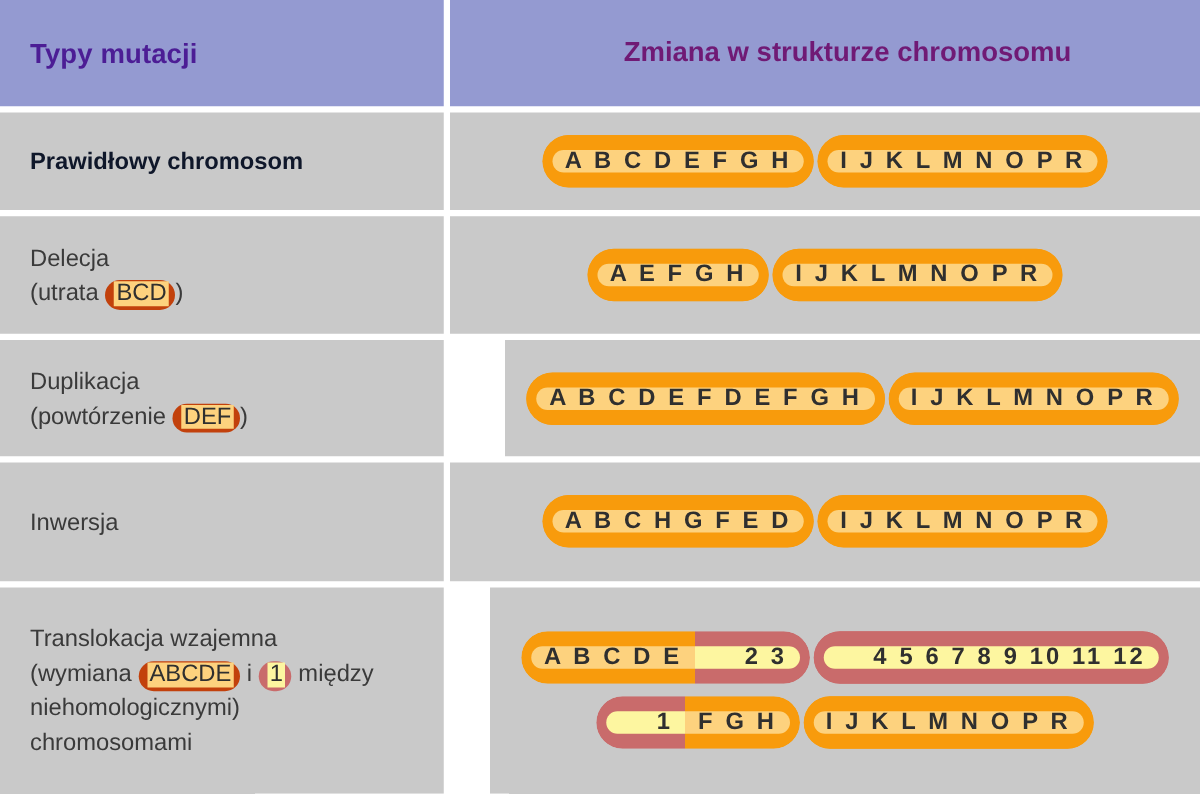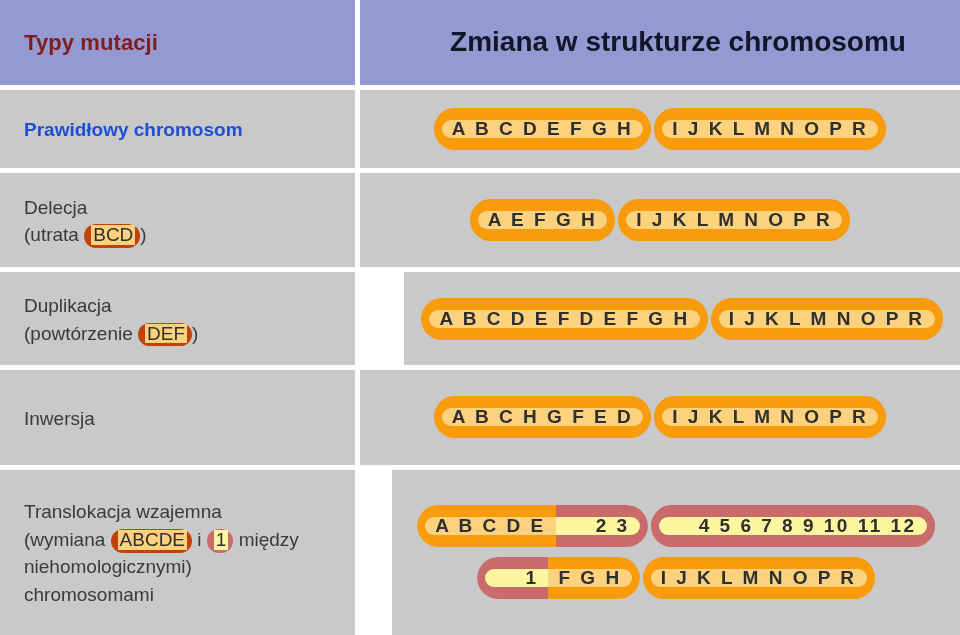--- a/index.html
+++ b/index.html
@@ -60,36 +60,36 @@
     background: #949ad1;
   }
   .row-header { height: 86px; }
   .row-header .cell-left {
     justify-content: center;
     padding-left: 24px;
   }
   .hdr-title {
     font-size: 22px;
     font-weight: bold;
-    color: #7f1d1d;
+    color: #4c1d95;
     letter-spacing: 0.1px;
   }
   .hdr-title-main {
-    font-size: 28px;
+    font-size: 22px;
     font-weight: bold;
-    color: #0f172a;
+    color: #701a75;
     text-align: center;
     margin-left: 36px;
   }
 
   
   .label-strong {
     font-size: 19px;
     font-weight: bold;
-    color: #1d4ed8;
+    color: #0f172a;
   }
   .label-line {
     font-size: 19px;
     color: #3a3a3a;
     line-height: 1.45;
     white-space: nowrap;
   }
 
   
   .hl {

